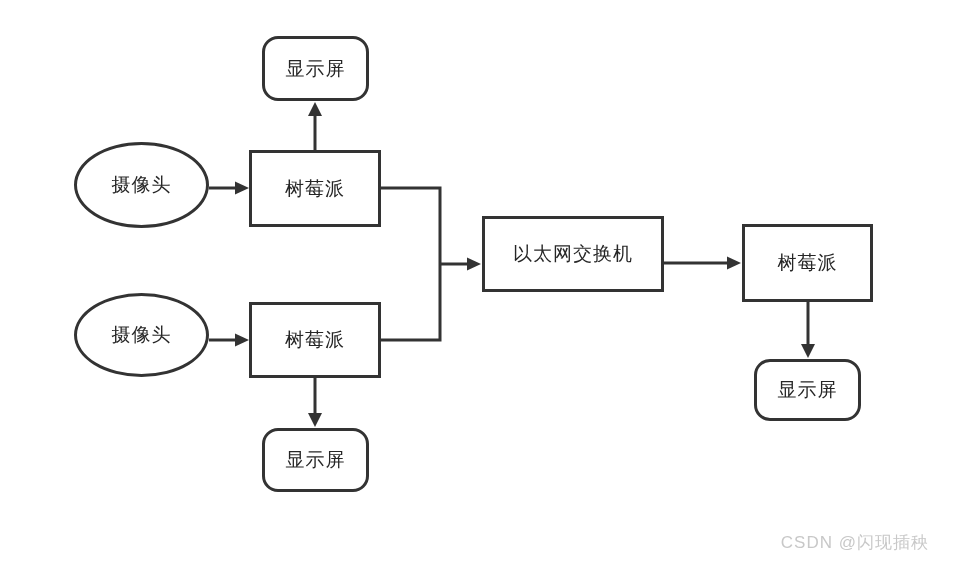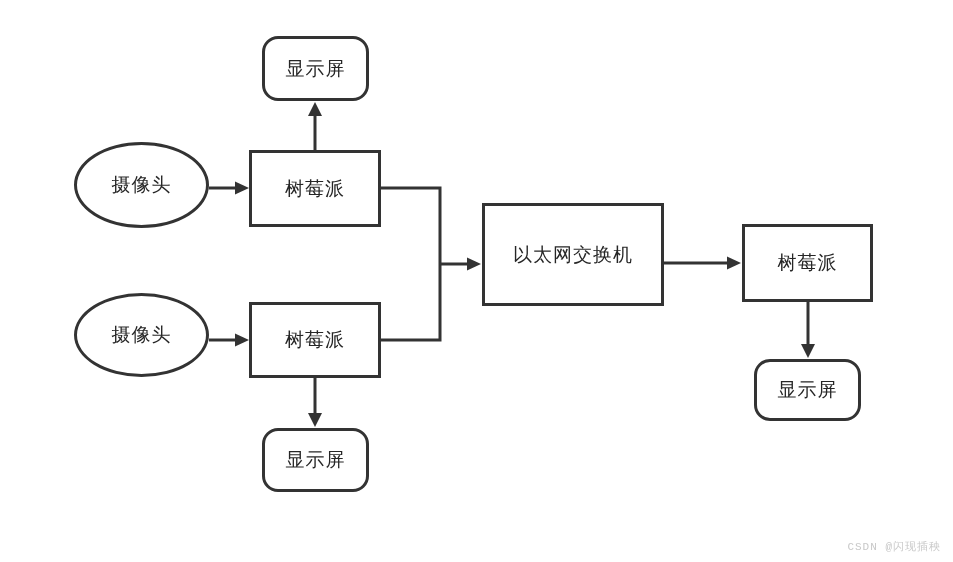--- a/index.html
+++ b/index.html
@@ -6,21 +6,21 @@
     margin: 0;
     padding: 0;
     background: #ffffff;
   }
   .canvas {
     position: relative;
     width: 953px;
     height: 562px;
     background: #ffffff;
     overflow: hidden;
-    font-family: Liberation Mono, monospace;
+    font-family: Liberation Sans, sans-serif;
   }
   svg.edges {
     position: absolute;
     left: 0;
     top: 0;
     width: 953px;
     height: 562px;
   }
   .edge-line {
     stroke: #333333;
@@ -43,23 +43,23 @@
     font-size: 19px;
     letter-spacing: 1px;
     white-space: nowrap;
   }
   .node.rect     { border-radius: 0; text-align: right; }
   .node.rounded  { border-radius: 16px; }
   .node.ellipse  { border-radius: 50%; }
 
   .watermark {
     position: absolute;
-    right: 12px;
+    right: 24px;
     bottom: 8px;
-    font-size: 11px;
+    font-size: 17px;
     color: #c8c8c8;
     letter-spacing: 1px;
   }
 </style>
 </head>
 <body>
 
 <div class="canvas">
 
   <svg class="edges" viewBox="0 0 953 562" xmlns="http://www.w3.org/2000/svg">
@@ -121,21 +121,21 @@
   </div>
 
   <div class="node rect" style="left:249px; top:302px; width:132px; height:76px;">
     <span>树莓派</span>
   </div>
 
   <div class="node rounded" style="left:262px; top:428px; width:107px; height:64px;">
     <span>显示屏</span>
   </div>
 
-  <div class="node rect" style="left:482px; top:203px; width:182px; height:103px;">
+  <div class="node rect" style="left:482px; top:216px; width:182px; height:76px;">
     <span>以太网交换机</span>
   </div>
 
   <div class="node rect" style="left:742px; top:224px; width:131px; height:78px;">
     <span>树莓派</span>
   </div>
 
   <div class="node rounded" style="left:754px; top:359px; width:107px; height:62px;">
     <span>显示屏</span>
   </div>

